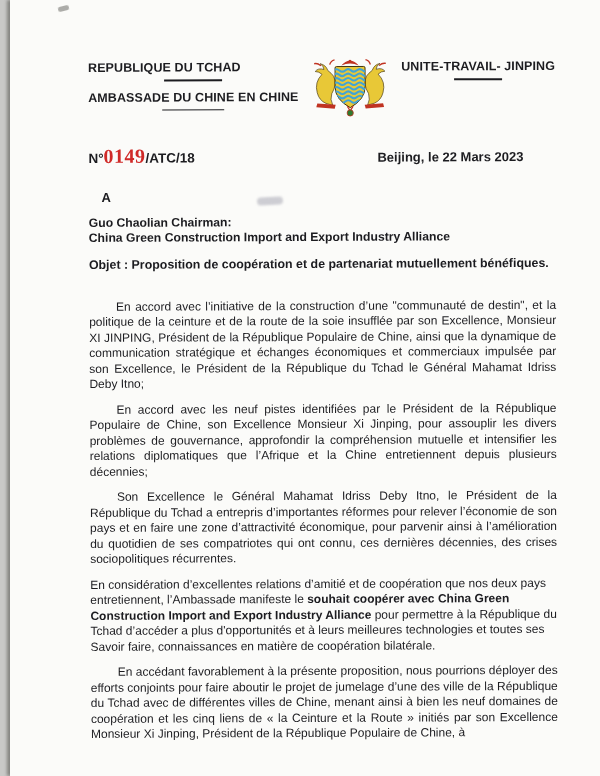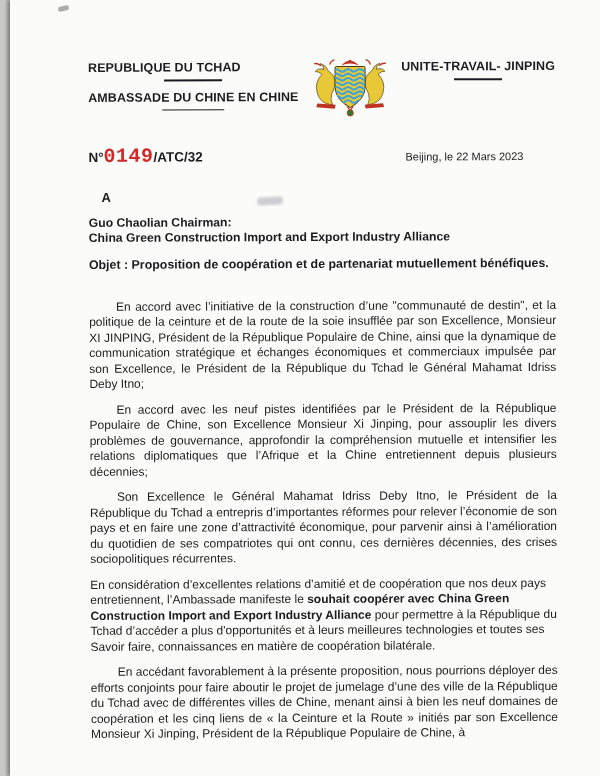--- a/index.html
+++ b/index.html
@@ -55,25 +55,25 @@
   .rule-w62{width:62px;margin-bottom:0;}
   .rule-w48{width:48px;margin-bottom:0;}
   .crest-wrap{margin-top:-2px;flex:0 0 auto;}
   
   .ref-row{
     display:flex;justify-content:space-between;align-items:baseline;
     margin-top:22px;
   }
   .ref-no{font-weight:bold;font-size:13.5px;}
   .ref-no .num{
-    font-family:Liberation Mono, monospace;
+    font-family:Liberation Serif, serif;
     color:var(--accent-red);font-size:20px;font-weight:600;
     letter-spacing:.5px;
   }
-  .date-line{font-weight:normal;font-size:11px;margin-right:32px;}
+  .date-line{font-weight:bold;font-size:13px;margin-right:32px;}
   
   .salutation{font-weight:bold;font-size:13px;margin:22px 0 0 13px;}
   .addressee{margin-top:11px;font-weight:bold;font-size:12.2px;line-height:14.5px;}
   .subject{margin-top:13px;font-weight:bold;font-size:12.4px;line-height:15.5px;max-width:482px;}
   .subject .lbl{}
   
   .letter-body{margin-top:26px;font-size:12px;line-height:15.5px;}
   .para{margin-top:10px;text-align:justify;}
   .para.indent{text-indent:27px;}
   .para.ragged{text-align:left;}
@@ -140,21 +140,21 @@
           </svg>
         </div>
 
         <div class="hdr-block">
           <div class="hdr-line">UNITE-TRAVAIL- JINPING</div>
           <div class="hdr-rule rule-w48"></div>
         </div>
       </div>
 
       <div class="ref-row">
-        <div class="ref-no"><span>N°</span><span class="num">0149</span><span>/ATC/32</span></div>
+        <div class="ref-no"><span>N°</span><span class="num">0149</span><span>/ATC/18</span></div>
         <div class="date-line">Beijing, le 22 Mars 2023</div>
       </div>
 
       <div class="salutation">A</div>
 
       <div class="addressee">
         <div>Guo Chaolian Chairman:</div>
         <div>China Green Construction Import and Export Industry Alliance</div>
       </div>
 

